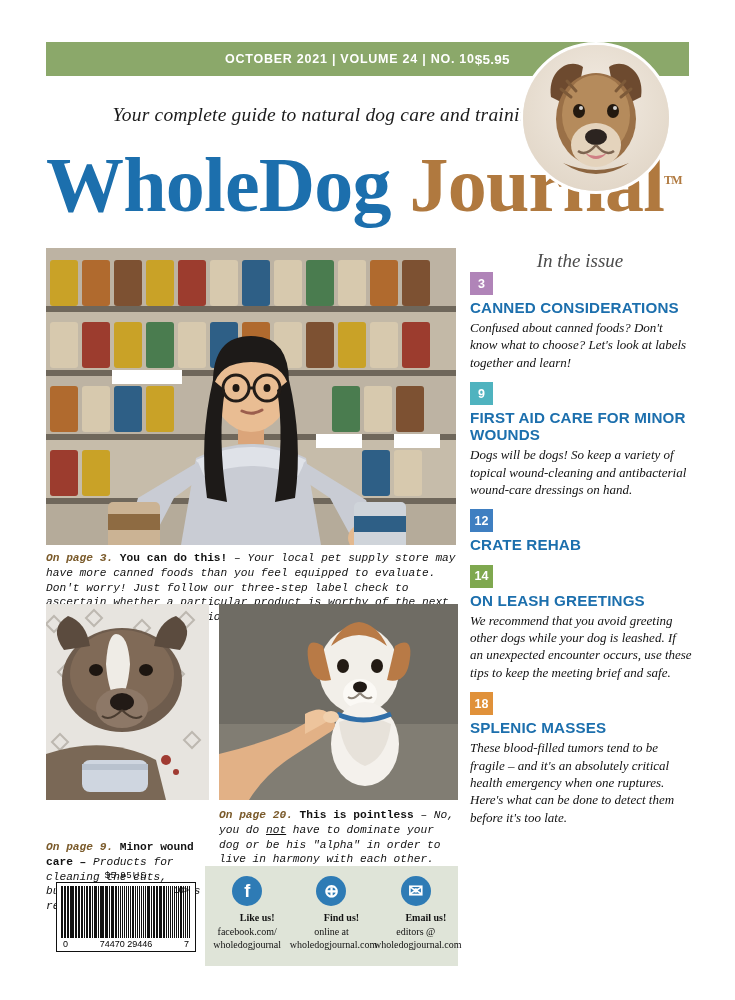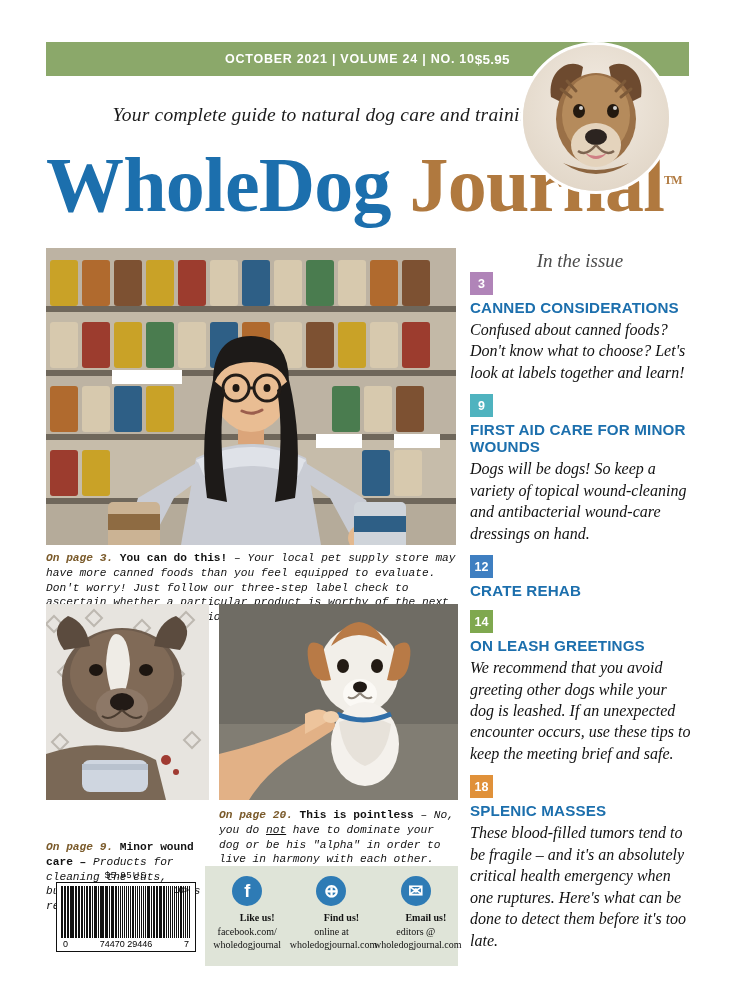--- a/index.html
+++ b/index.html
@@ -232,21 +232,21 @@
     font-weight: bold;
     color: #1c6fad;
     font-size: 15.2px;
     letter-spacing: 0.01em;
     line-height: 1.12;
     margin-bottom: 3px;
   }
   .toc-body {
     font-family: "Liberation Serif", serif;
     font-style: italic;
-    font-size: 16px;
+    font-size: 13px;
     line-height: 1.34;
     color: #111;
   }
   .toc-body u { text-decoration: underline; }
   .photo-svg { display: block; }
 </style>
 </head>
 <body>
 
 <div class="page">

